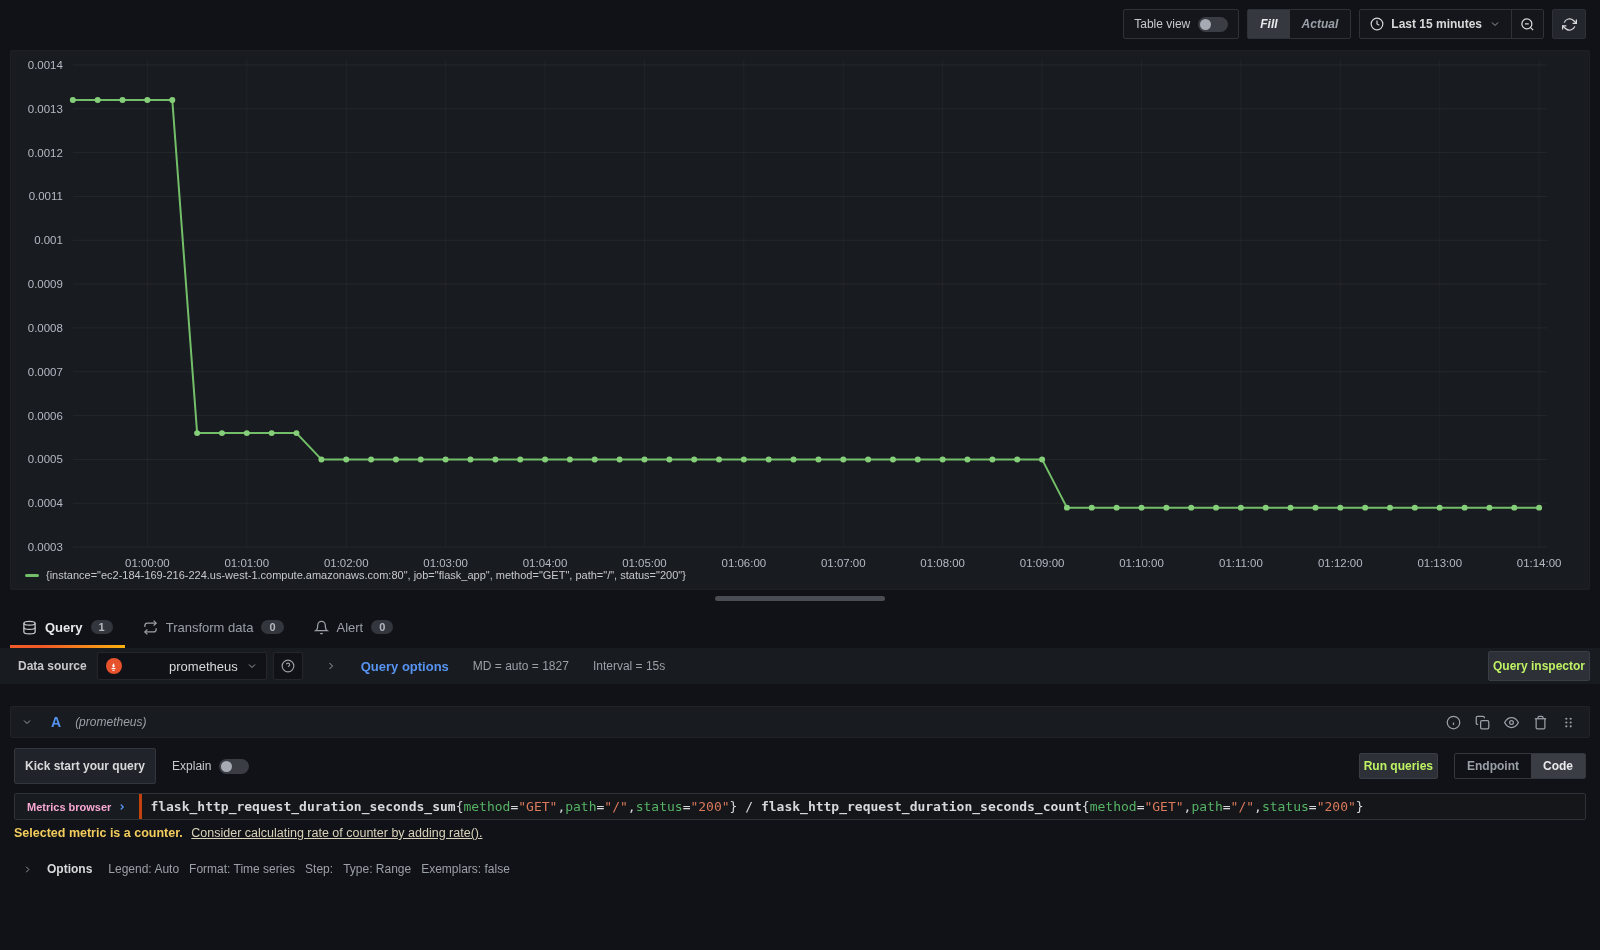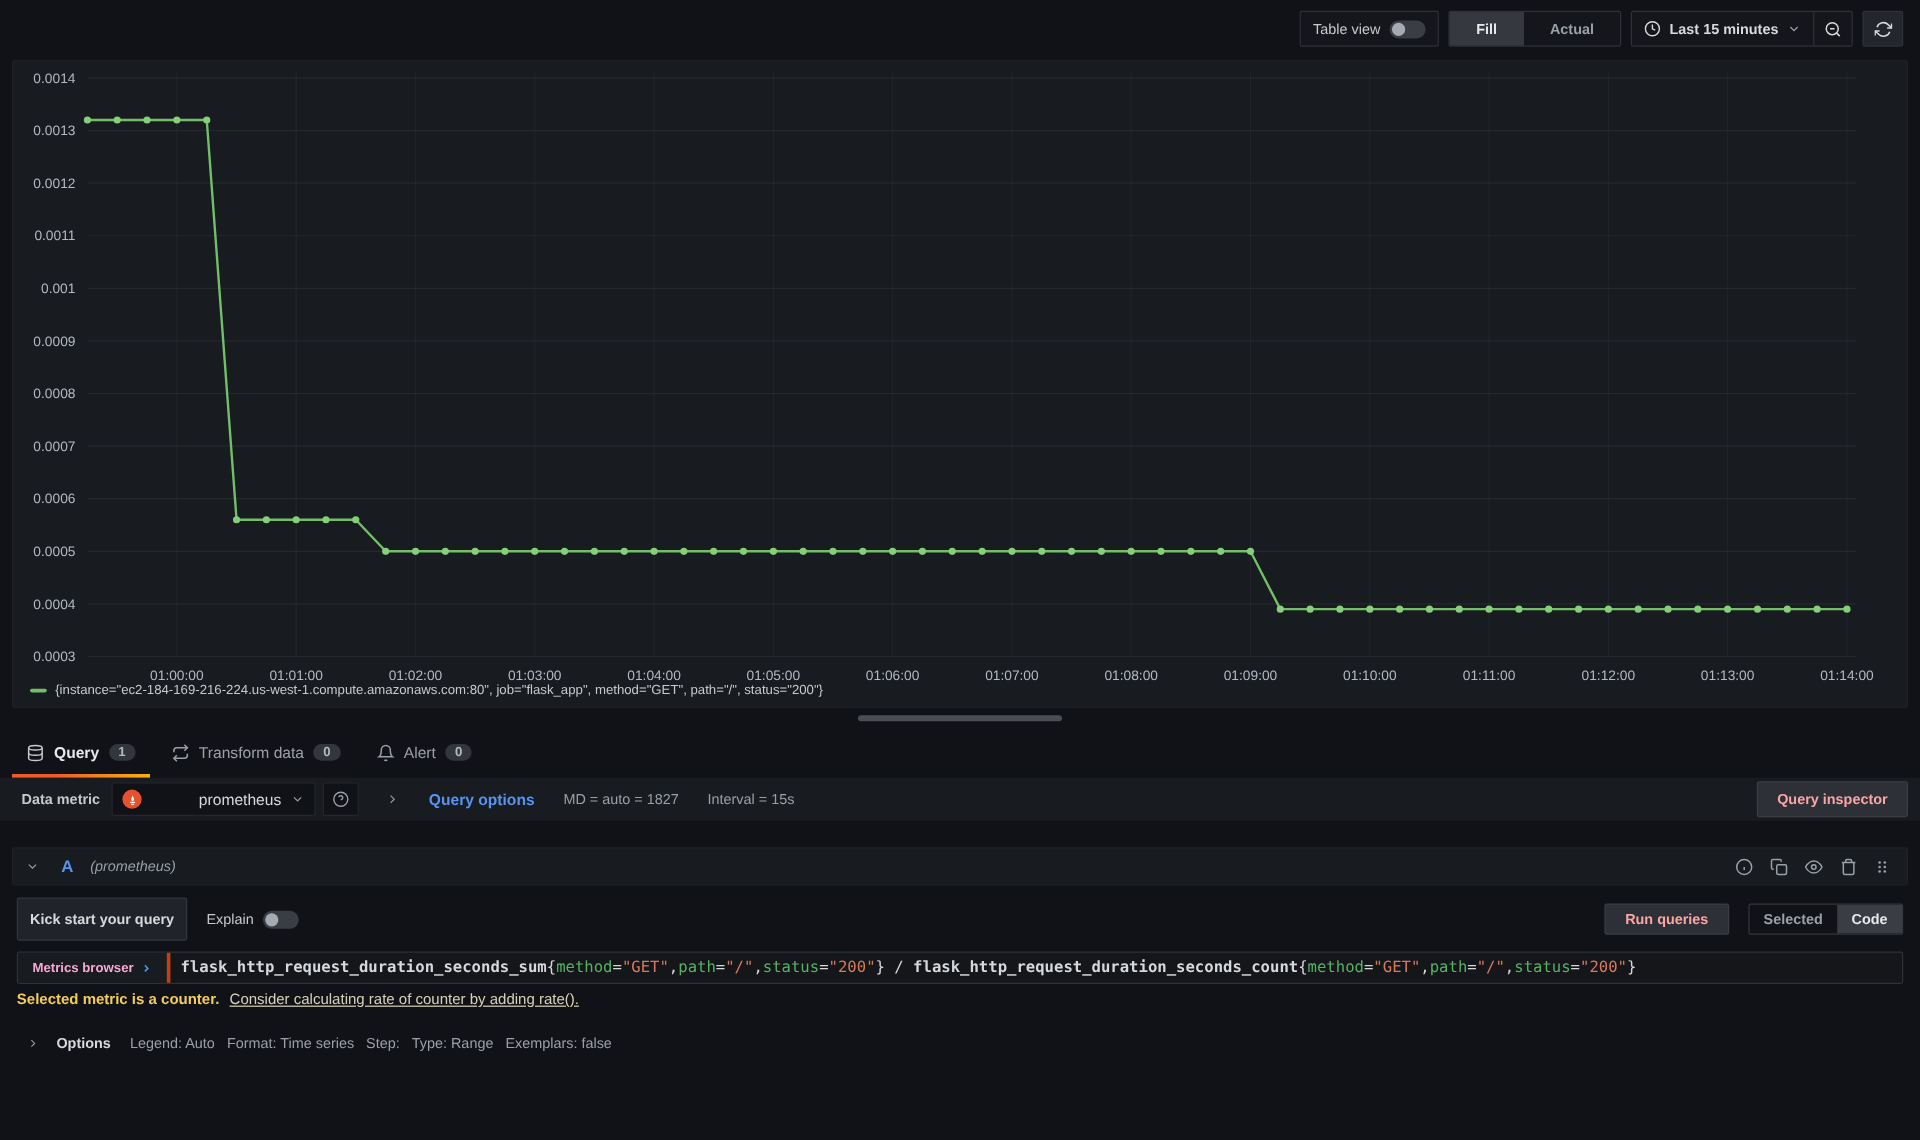--- a/index.html
+++ b/index.html
@@ -9,22 +9,22 @@
   .icon { display:inline-flex; align-items:center; justify-content:center; color:#9aa0a7; }
 
   
   .topbar { height:48px; display:flex; align-items:center; justify-content:flex-end;
     gap:8px; padding:0 14px; }
   .tb-box { display:flex; align-items:center; border:1px solid #2e3138; border-radius:2px;
     background:#15161b; height:30px;justify-content:space-between; }
   .tableview { padding:0 10px; gap:8px; font-size:12px; color:#c7c9cc; }
   .toggle { width:30px; height:15px; border-radius:8px; background:#3a3d44; position:relative; cursor:pointer; }
   .toggle .knob { position:absolute; left:2px; top:2px; width:11px; height:11px; border-radius:50%; background:#a6abb3; }
-  .seg-btn { height:28px; padding:0 22px; display:flex; align-items:center; font-size:12px;
-    color:#9aa0a7; background:transparent; border:none; cursor:pointer; font-weight:600; }
+  .seg-btn { height:28px; padding:0 12px; display:flex; align-items:center; font-size:12px;
+    color:#9aa0a7; background:transparent; border:none; cursor:pointer; font-weight:600;font-style:italic; }
   .seg-btn.active { background:#35383f; color:#e8e9eb; }
   .tp-btn { display:flex; align-items:center; gap:7px; padding:0 10px; height:28px;
     font-size:12px; font-weight:700; color:#d8d9da; cursor:pointer; }
   .tp-zoom { border-left:1px solid #2e3138; width:32px; height:28px; display:flex;
     align-items:center; justify-content:center; cursor:pointer; }
   .sq-btn { width:34px; height:30px; display:flex; align-items:center; justify-content:center;
     border:1px solid #2e3138; border-radius:2px; background:#23262c; cursor:pointer; }
 
   
   .panel { margin:2px 10px 0 10px; background:#181b1f; border:1px solid #1d2025;
@@ -57,21 +57,21 @@
   .ds-select .name { font-size:13px; color:#d8d9da; flex:1;text-align:right; }
   .prom-circle { width:16px; height:16px; border-radius:50%; background:#e6522c;
     display:flex; align-items:center; justify-content:center; }
   .help-btn { width:30px; height:28px; margin-left:6px; border:1px solid #24262c; border-radius:2px;
     display:flex; align-items:center; justify-content:center; cursor:pointer; background:#111217; }
   .qopts { display:flex; align-items:center; gap:24px; margin-left:22px; cursor:pointer; }
   .qopts .link { font-size:13px; font-weight:600; color:#5794f2; }
   .qopts-meta { font-size:12px; color:#9aa0a7; }
   .spacer { flex:1; }
   .btn-secondary { background:#2d3036; border:1px solid #3a3d44; border-radius:2px;
-    color:#fca5a5; font-size:12px; font-weight:600; height:30px; padding:0 16px; cursor:pointer; }
+    color:#bef264; font-size:12px; font-weight:600; height:30px; padding:0 4px; cursor:pointer; }
 
   .query-card-header { margin:22px 10px 0 10px; height:32px; background:#181b1f;
     border:1px solid #1f2227; border-radius:2px; display:flex; align-items:center; padding:0 10px; gap:14px; }
   .refid { color:#5794f2; font-size:14px; font-weight:700; margin-left:4px; }
   .ds-hint { font-style:italic; font-size:12px; color:#9aa0a7; }
   .qh-icons { display:flex; align-items:center; gap:14px; margin-left:auto; padding-right:4px; }
   .qh-icons .icon { cursor:pointer; }
 
   .query-toolbar { display:flex; align-items:center; margin:10px 14px 0 14px; gap:16px; }
   .btn-outline { background:#202329; border:1px solid #33363d; border-radius:2px;
@@ -313,21 +313,21 @@
           <path d="M18 8A6 6 0 0 0 6 8c0 7-3 9-3 9h18s-3-2-3-9"></path>
           <path d="M13.73 21a2 2 0 0 1-3.46 0"></path>
         </svg>
     </span>
     <span>Alert</span>
     <span class="badge">0</span>
   </div>
 </div>
 
 <div class="ds-bar">
-  <span class="ds-label">Data metric</span>
+  <span class="ds-label">Data source</span>
   <div class="ds-select">
     <span class="prom-circle">
       <svg width="11" height="11" viewBox="0 0 24 24" fill="#ffffff">
           <path d="M12 2c1.2 3.6-2.6 5.2-2.6 8.8 0 2 1.2 3.2 2.6 3.2s2.6-1.2 2.6-3.2C14.6 7.2 10.8 5.6 12 2z"></path>
           <rect x="7.5" y="15.5" width="9" height="2.2" rx="1"></rect>
           <rect x="9" y="19" width="6" height="2" rx="1"></rect>
         </svg>
     </span>
     <span class="name">prometheus</span>
     <span class="icon">
@@ -410,21 +410,21 @@
   <button class="btn-outline">Kick start your query</button>
   <div class="explain">
     <span>Explain</span>
     <span class="toggle">
         <span class="knob"></span>
       </span>
   </div>
   <div class="spacer"></div>
   <button class="btn-secondary run-btn">Run queries</button>
   <div class="bc-group">
-    <button class="bc-btn">Selected</button>
+    <button class="bc-btn">Endpoint</button>
     <button class="bc-btn active">Code</button>
   </div>
 </div>
 
 <div class="query-input-row">
   <div class="metrics-browser">
     <span>Metrics browser</span>
     <span class="icon">
       <svg width="10" height="10" viewBox="0 0 24 24" fill="none" stroke="#5794f2" stroke-width="3">
           <polyline points="9 6 15 12 9 18"></polyline>

